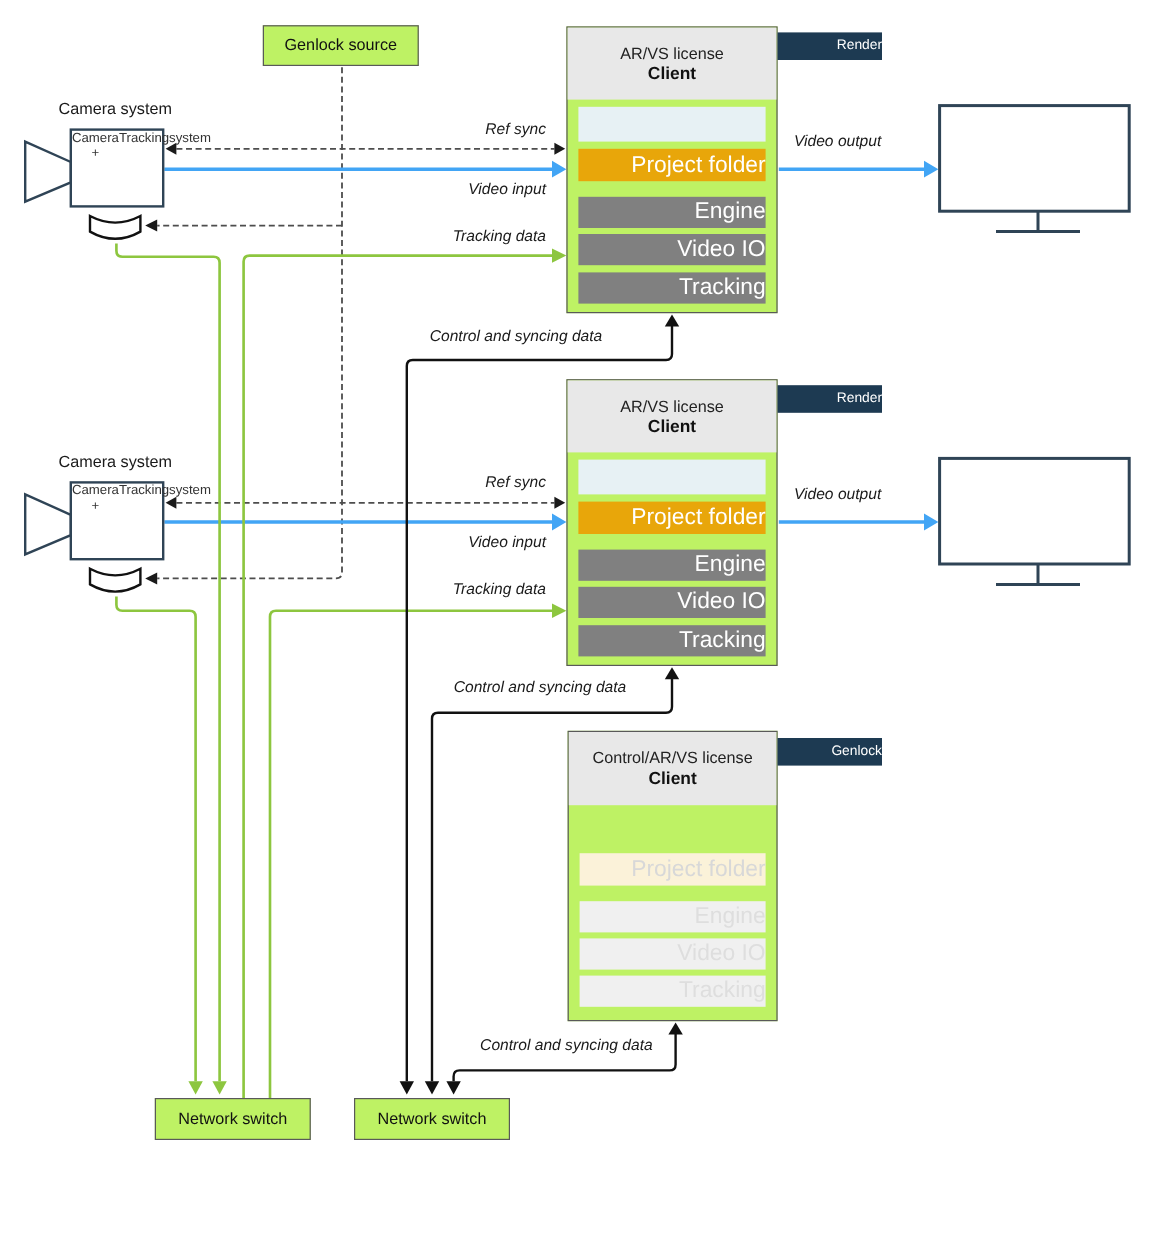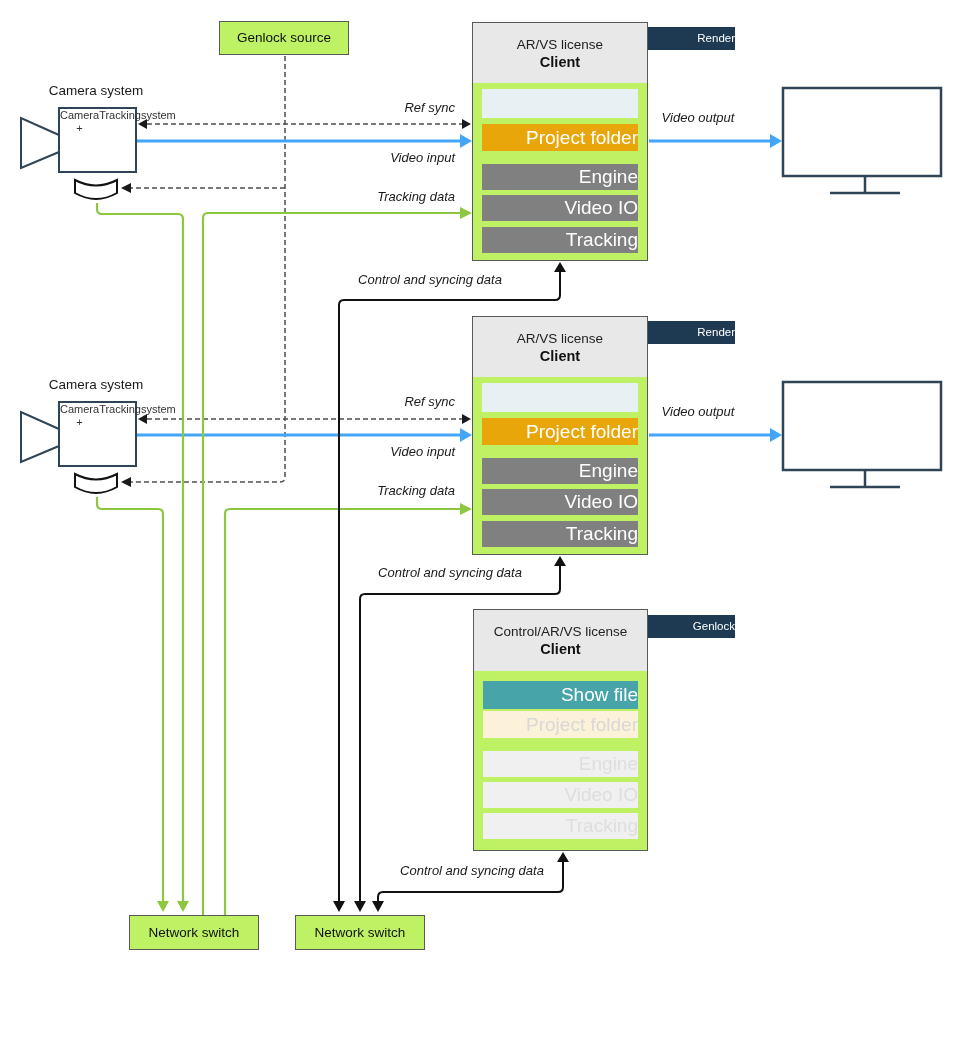--- a/index.html
+++ b/index.html
@@ -189,21 +189,20 @@
     <div class="row row-gray" style="top:172px;height:26px;line-height:26px;">Video IO</div>
     <div class="row row-gray" style="top:204px;height:26px;line-height:26px;">Tracking</div>
   </div>
   <div class="tag" style="left:648px;top:321px;">Render</div>
 
   <div class="node bigbox" style="left:473px;top:609px;width:175px;height:242px;">
     <div class="hdr" style="height:61px;text-align:right;">
       <div class="t1">Control/AR/VS license</div>
       <div class="t2">Client</div>
     </div>
-    <div class="row row-teal" style="top:71px;height:28px;line-height:28px;">Show file</div>
     <div class="row row-cream" style="top:101px;height:27px;line-height:27px;">Project folder</div>
     <div class="row row-faded" style="top:141px;height:26px;line-height:26px;">Engine</div>
     <div class="row row-faded" style="top:172px;height:26px;line-height:26px;">Video IO</div>
     <div class="row row-faded" style="top:203px;height:26px;line-height:26px;">Tracking</div>
   </div>
   <div class="tag" style="left:648px;top:615px;">Genlock</div>
 
   <div class="node smallbox" style="left:129px;top:915px;width:130px;height:35px;line-height:33px;">
     <span>Network switch</span>
   </div>

